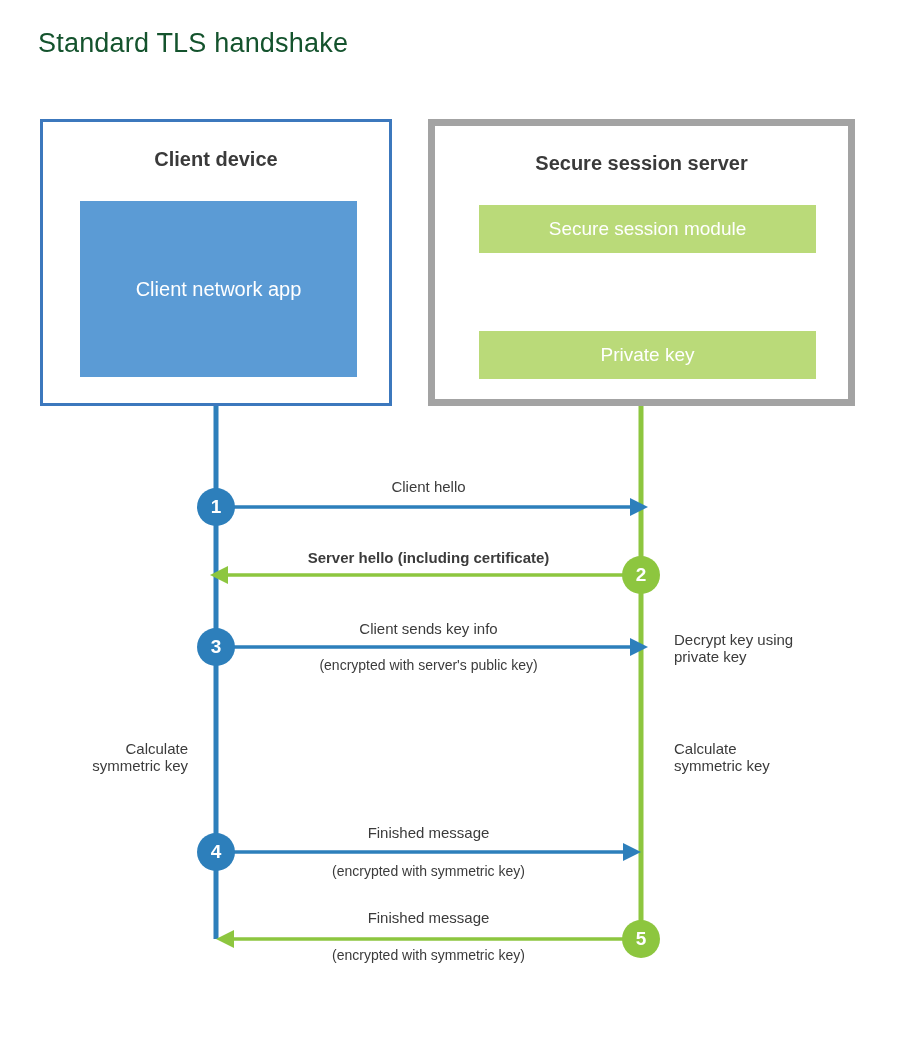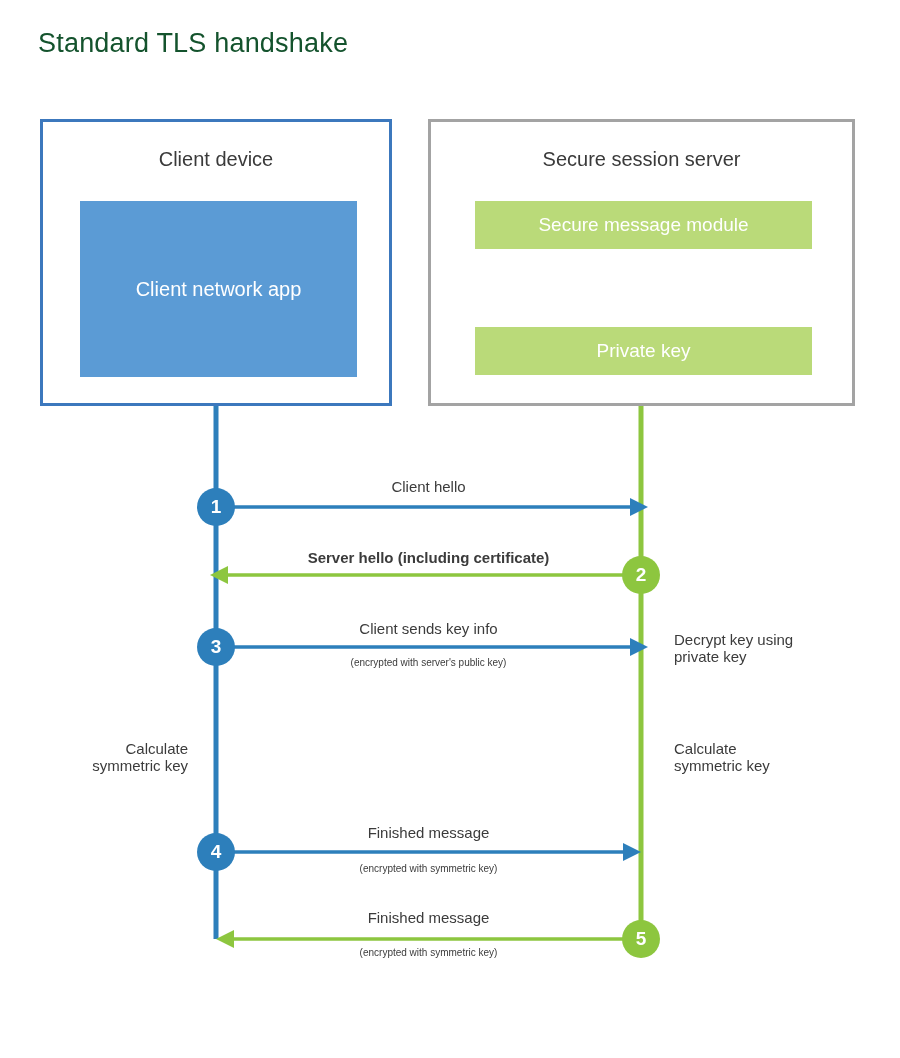--- a/index.html
+++ b/index.html
@@ -38,30 +38,30 @@
     top: 119px;
     width: 352px;
     height: 287px;
     border: 3px solid #3c78bd;
   }
   .party-box.server {
     left: 428px;
     top: 119px;
     width: 427px;
     height: 287px;
-    border: 3px solid #a3a3a3;
+    border: 7px solid #a3a3a3;
   }
   .party-title {
     position: absolute;
     left: 0;
     right: 0;
     top: 26px;
     text-align: center;
     font-size: 20px;
-    font-weight: normal;
+    font-weight: bold;
     color: #3a3a3a;
   }
 
   .client-app {
     position: absolute;
     left: 37px;
     top: 79px;
     width: 277px;
     height: 176px;
     background: #5b9bd5;
@@ -119,21 +119,21 @@
   .msg-label {
     position: absolute;
     text-align: center;
     font-size: 15px;
     color: #3b3b3b;
     white-space: nowrap;
   }
   .msg-sublabel {
     position: absolute;
     text-align: center;
-    font-size: 10px;
+    font-size: 14px;
     color: #3b3b3b;
     white-space: nowrap;
   }
 
   .side-note {
     position: absolute;
     font-size: 15px;
     line-height: 17px;
     color: #3b3b3b;
   }
@@ -145,21 +145,21 @@
 
 <div class="page-title">Standard TLS handshake</div>
 
 <div class="party-box client">
   <div class="party-title">Client device</div>
   <div class="client-app">Client network app</div>
 </div>
 
 <div class="party-box server">
   <div class="party-title">Secure session server</div>
-  <div class="server-bar b0">Secure message module</div>
+  <div class="server-bar b0">Secure session module</div>
   <div class="server-bar b2">Private key</div>
 </div>
 
 <svg id="seq-svg" viewBox="0 0 900 1058" xmlns="http://www.w3.org/2000/svg">
 
   <line x1="216" y1="406" x2="216" y2="939" stroke="#2d7fbb" stroke-width="5"></line>
 
   <line x1="641" y1="406" x2="641" y2="939" stroke="#8dc63f" stroke-width="5"></line>
 
   <g>

